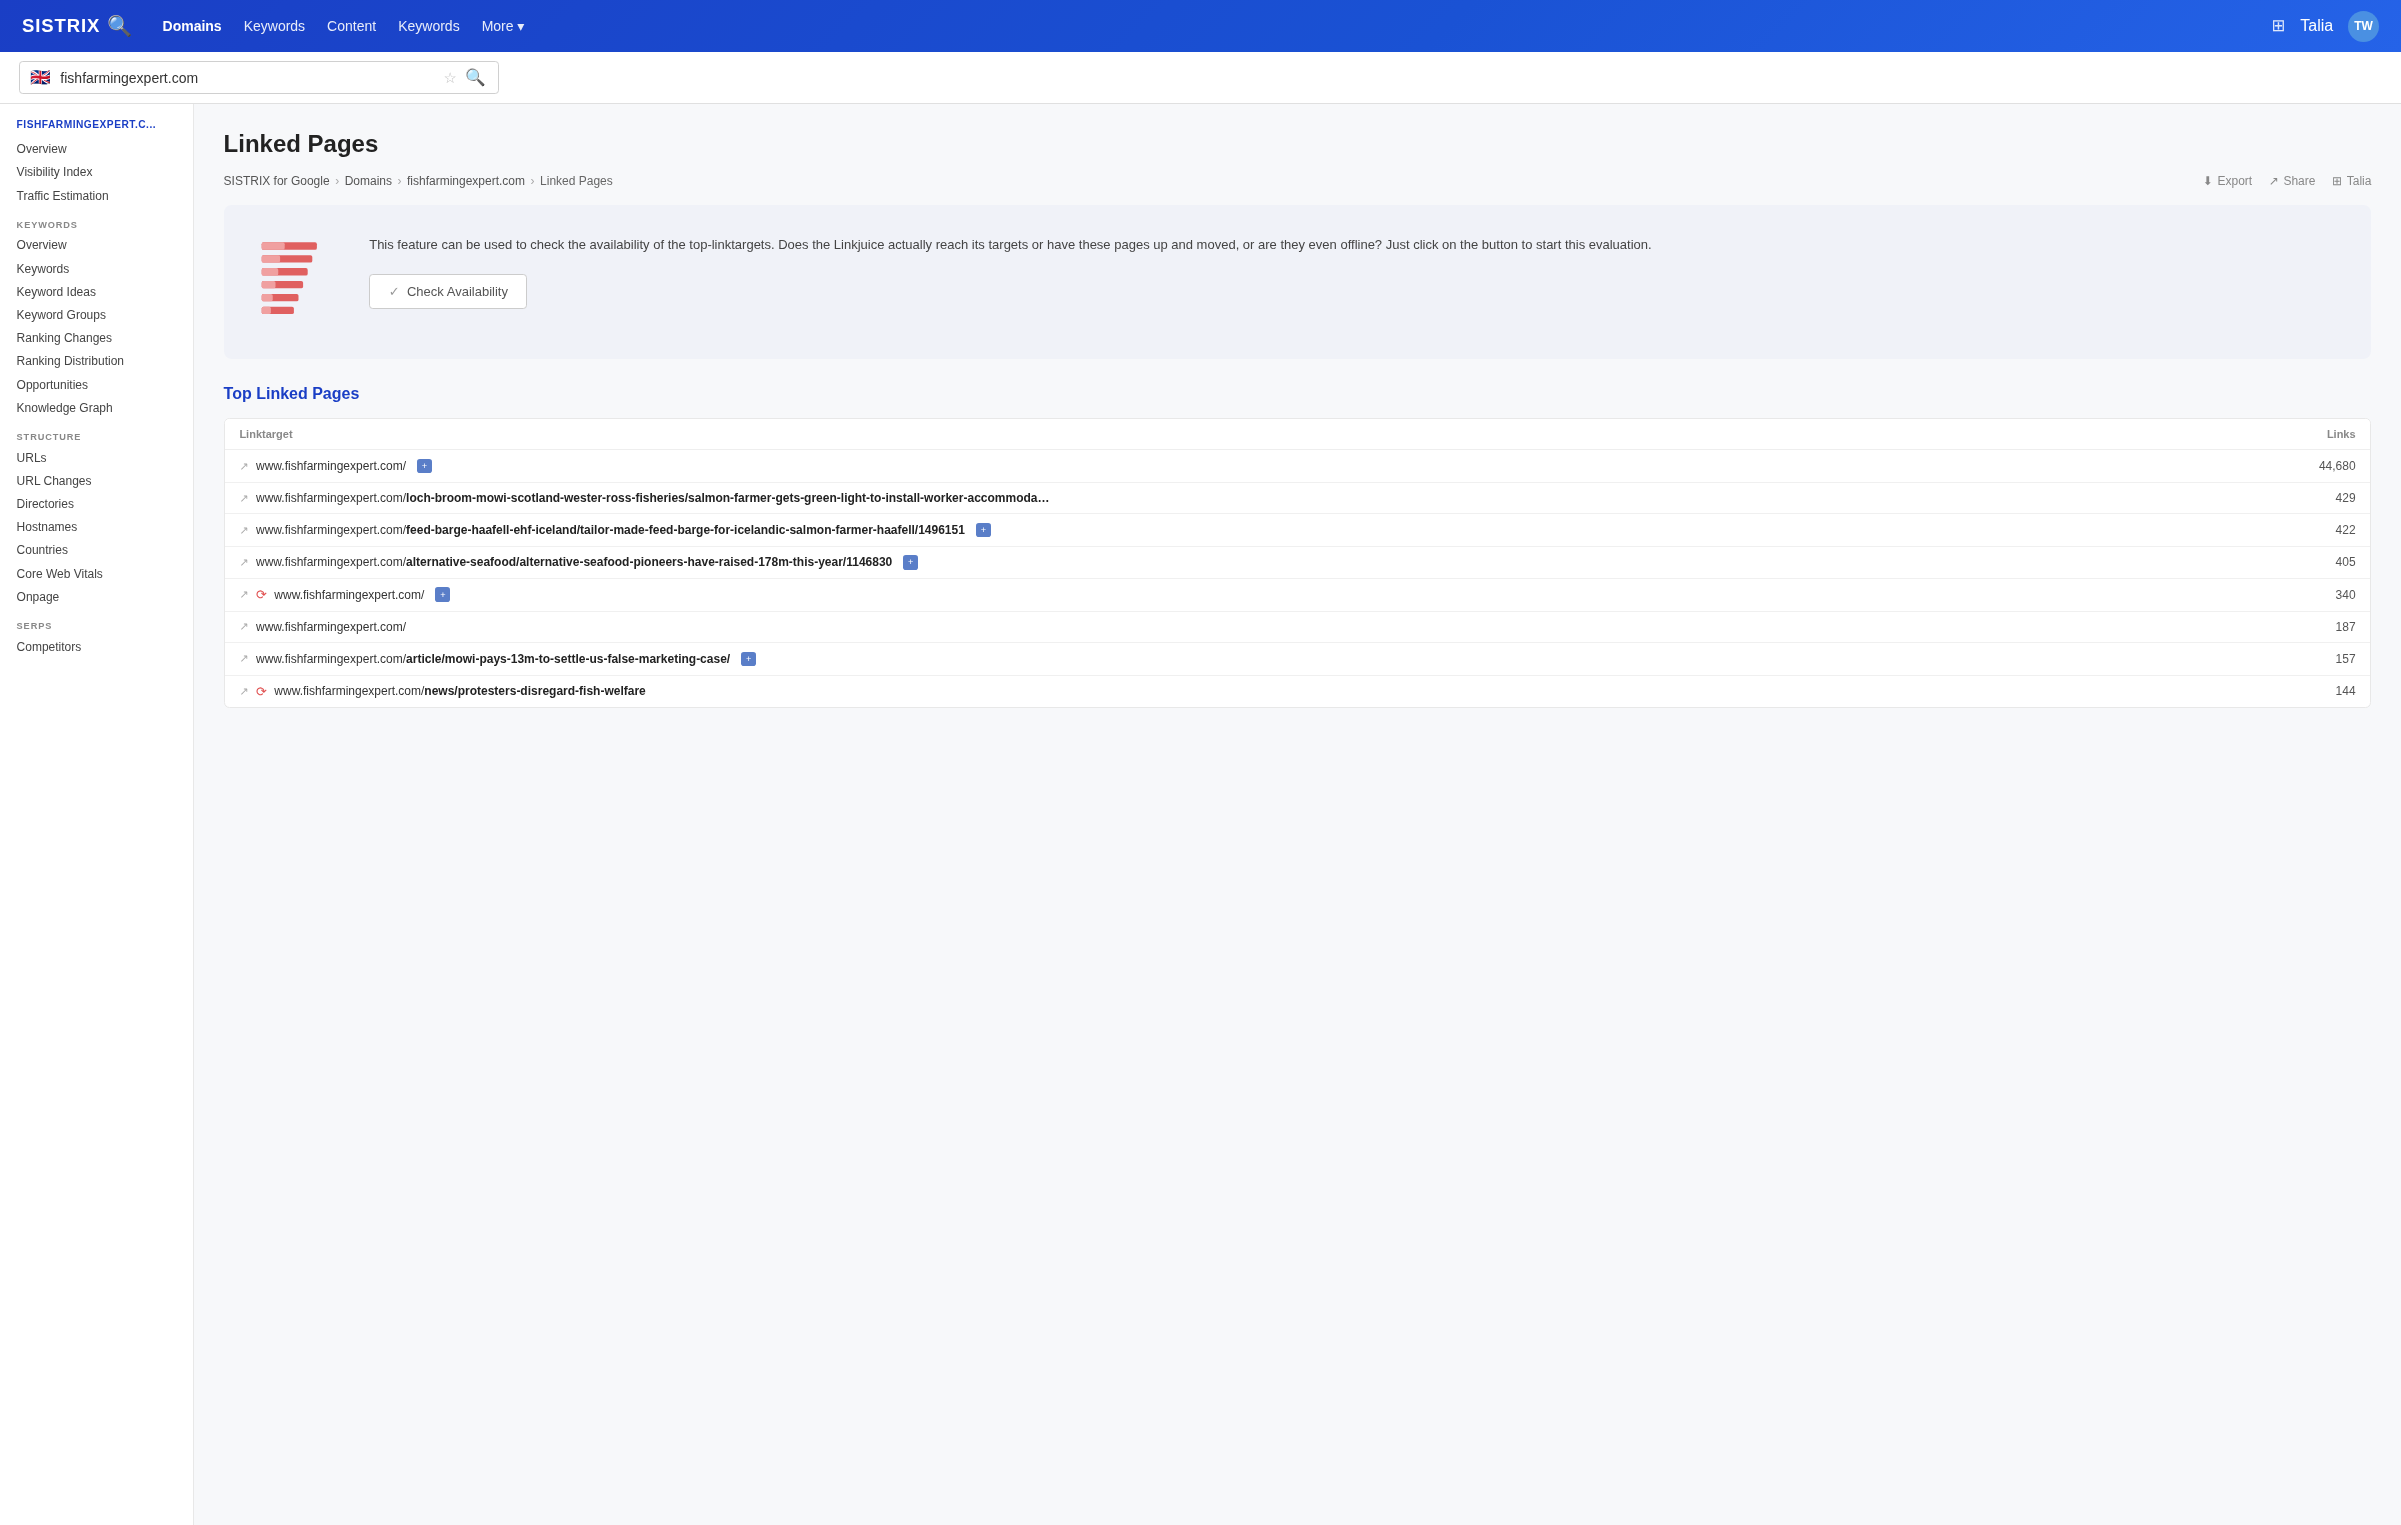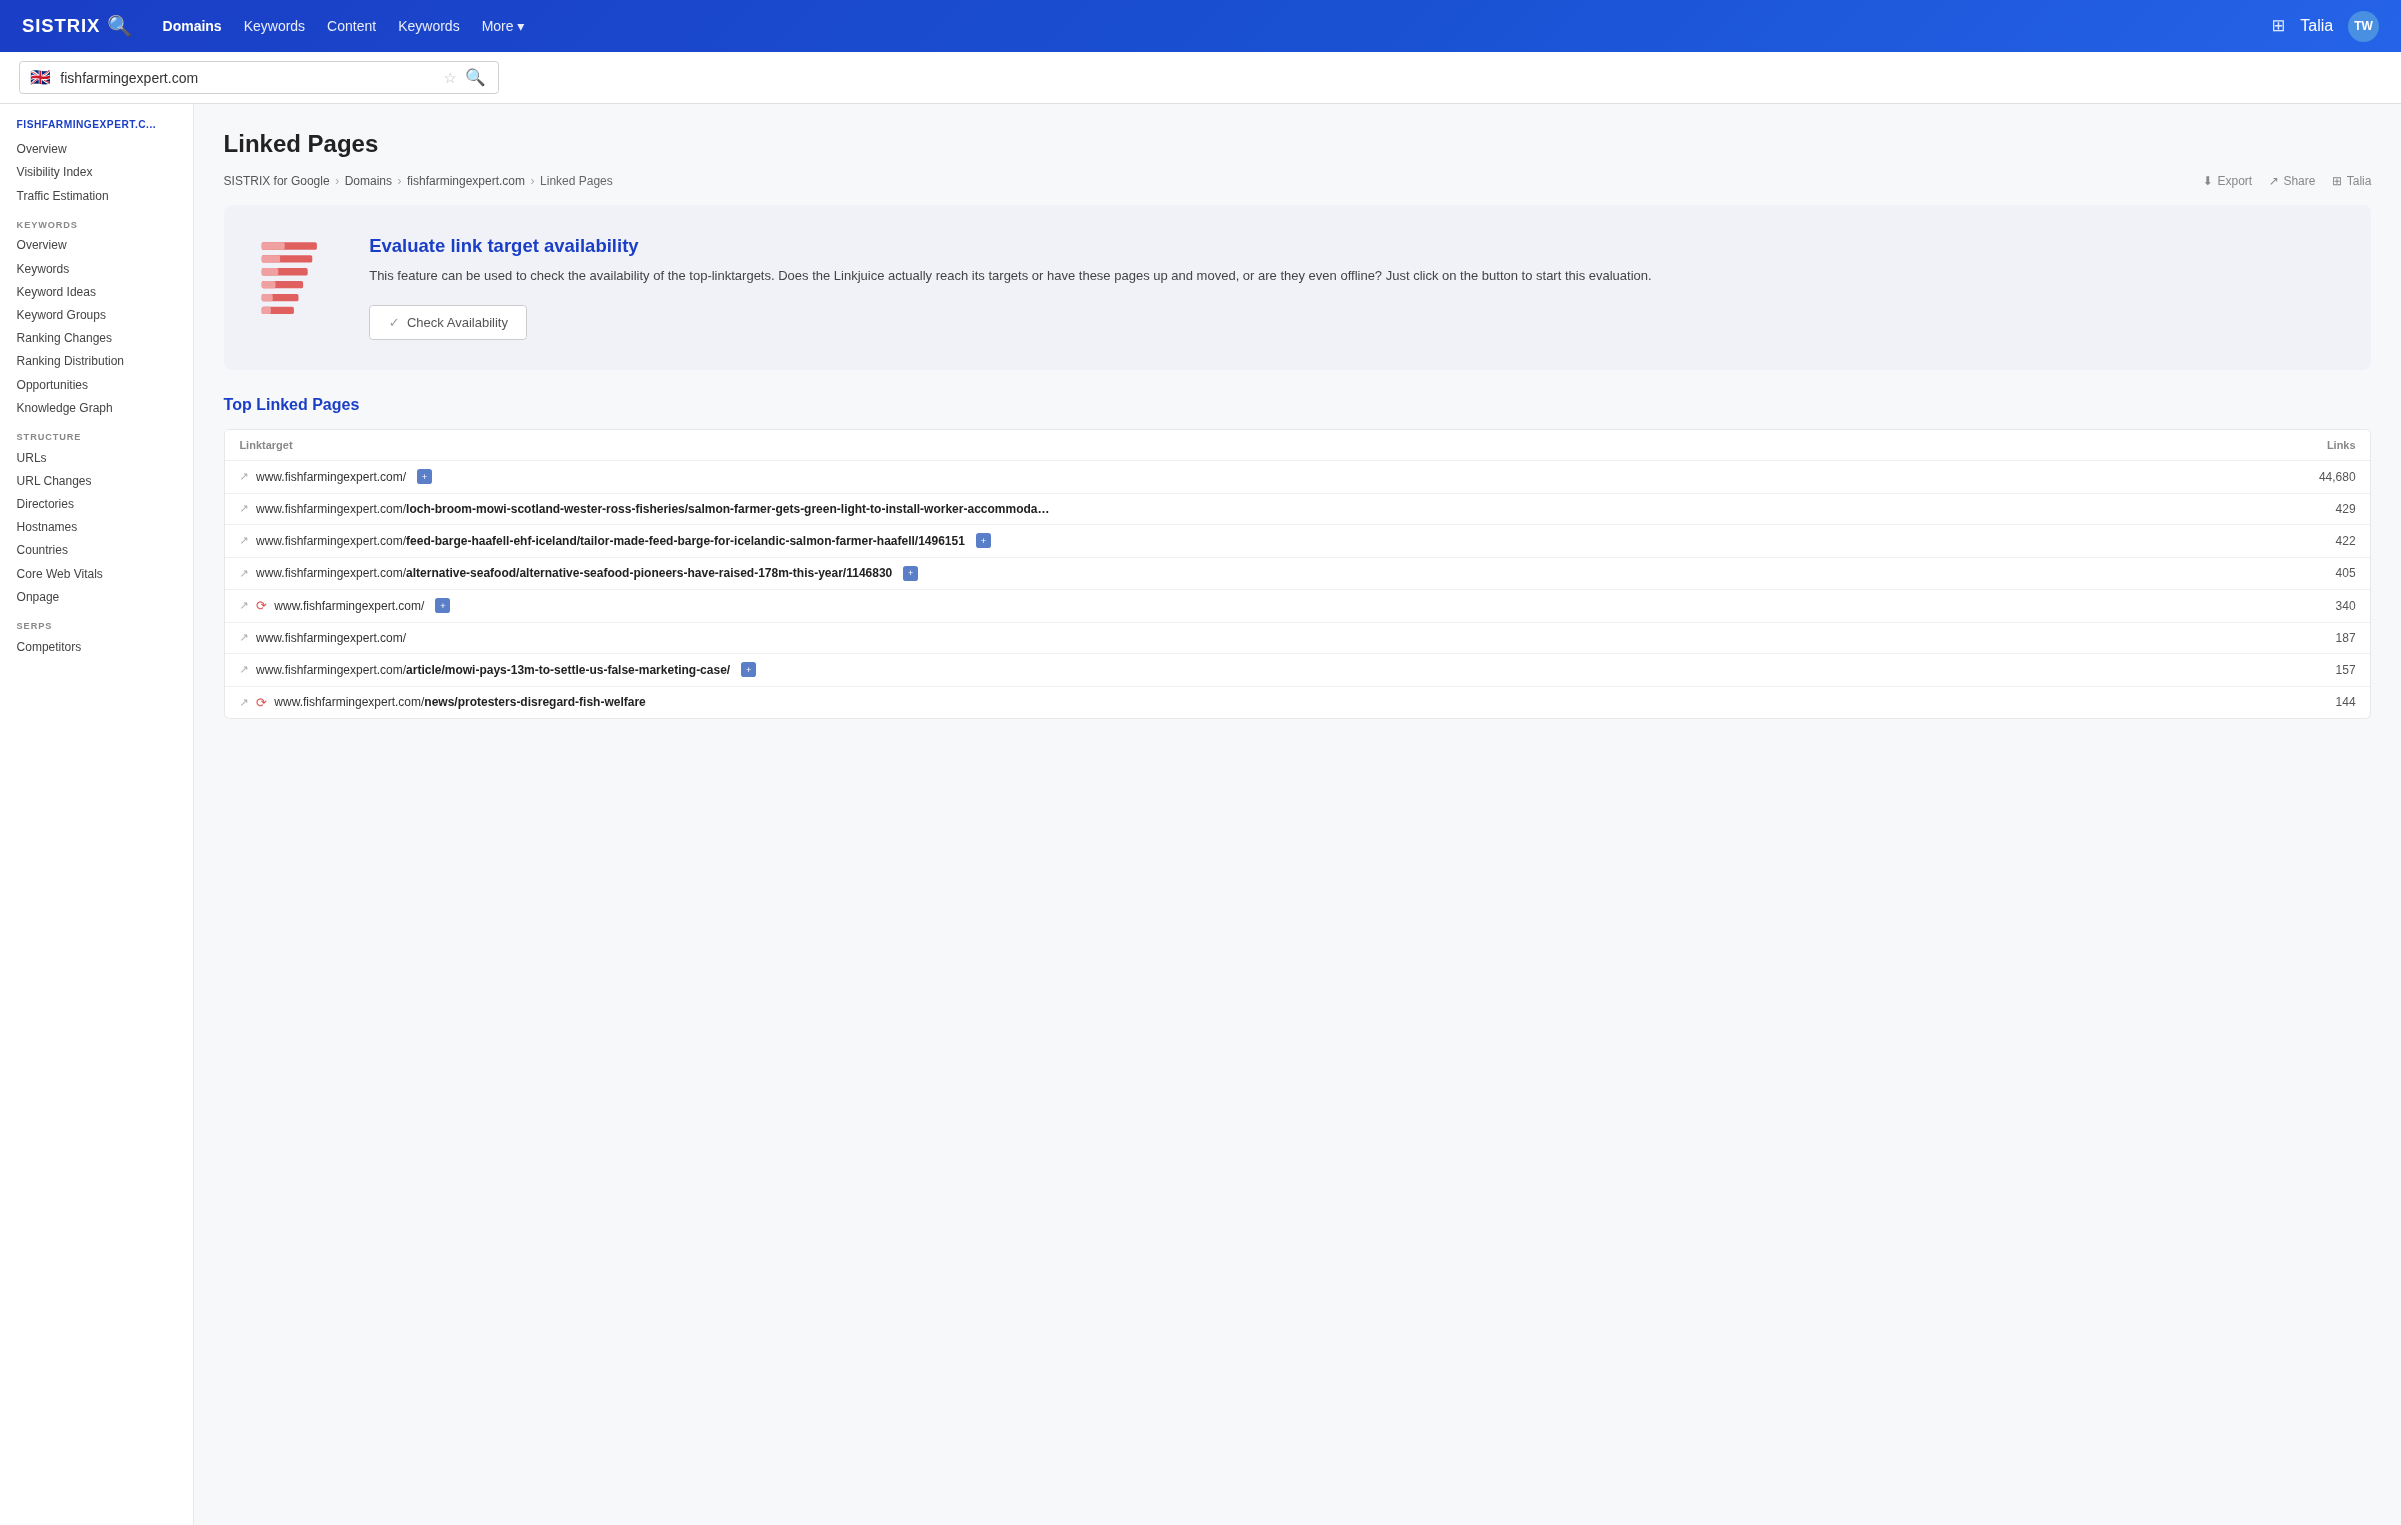--- a/index.html
+++ b/index.html
@@ -189,21 +189,20 @@
           <rect x="5" y="36" width="18" height="8" rx="2" fill="#f0a0a0"></rect>
           <rect x="5" y="50" width="45" height="8" rx="2" fill="#e06060"></rect>
           <rect x="5" y="50" width="15" height="8" rx="2" fill="#f0a0a0"></rect>
           <rect x="5" y="64" width="40" height="8" rx="2" fill="#e06060"></rect>
           <rect x="5" y="64" width="12" height="8" rx="2" fill="#f0a0a0"></rect>
           <rect x="5" y="78" width="35" height="8" rx="2" fill="#e06060"></rect>
           <rect x="5" y="78" width="10" height="8" rx="2" fill="#f0a0a0"></rect>
         </svg>
       </div>
       <div class="evaluate-content">
-        <div class="evaluate-title">Evaluate link target availability</div>
         <div class="evaluate-desc">This feature can be used to check the availability of the top-linktargets. Does the Linkjuice actually reach its targets or have these pages up and moved, or are they even offline? Just click on the button to start this evaluation.</div>
         <button class="check-btn">
           <span class="check-btn-check">✓</span>
           <span>Check Availability</span>
         </button>
       </div>
     </div>
 
     <div class="section-title">Top Linked Pages</div>
     <div class="table-container">

